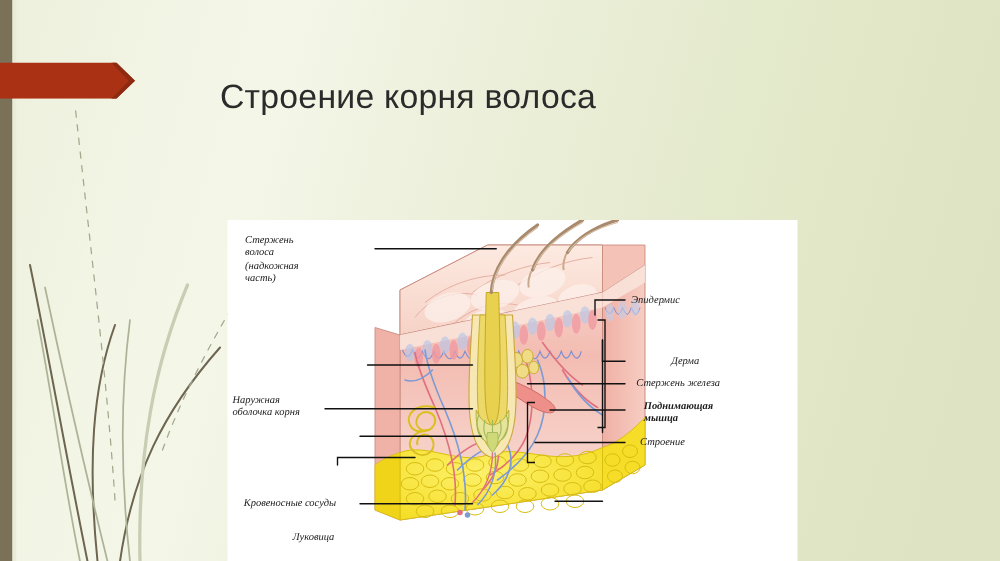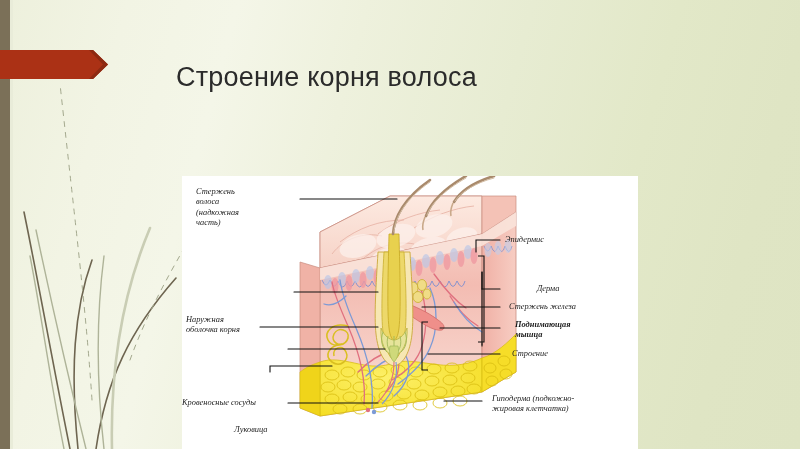--- a/index.html
+++ b/index.html
@@ -389,25 +389,23 @@
       <path d="M296 80 L302 80 L302 166 L296 166" fill="none" stroke="#111" stroke-width="1.1"></path>
     </svg>
 
     <div class="fig-label left" style="left:14px;  top:11px;">Стержень
 волоса
 (надкожная
 часть)</div>
     <div class="fig-label left" style="left:4px;   top:139px;">Наружная
 оболочка корня</div>
     <div class="fig-label left" style="left:52px;  top:201px;margin-top:48px;">Луковица</div>
-    <div class="fig-label left" style="left:0px;   top:222px;">Кровеносные сосуды</div>
+    <div class="fig-label left" style="left:0px;   top:222px;padding-left:13px;">Кровеносные сосуды</div>
 
     <div class="fig-label right" style="left:323px; top:59px;">Эпидермис</div>
     <div class="fig-label right" style="left:330px; top:108px;margin-left:25px;">Дерма</div>
     <div class="fig-label right" style="left:327px; top:126px;">Стержень железа</div>
     <div class="fig-label right" style="left:333px; top:144px;font-weight:bold;">Поднимающая
 мышца</div>
     <div class="fig-label right" style="left:330px; top:173px;">Строение</div>
-    <div class="fig-label right" style="left:310px; top:218px;">Гиподерма (подкожно-
-жировая клетчатка)</div>
 
   </div>
 </div>
 
 </body></html>

